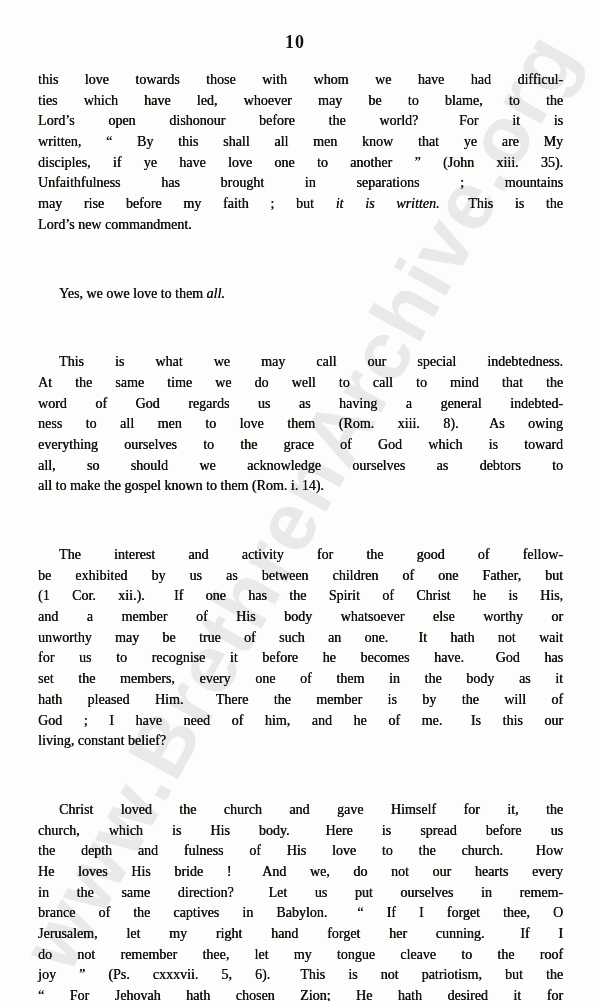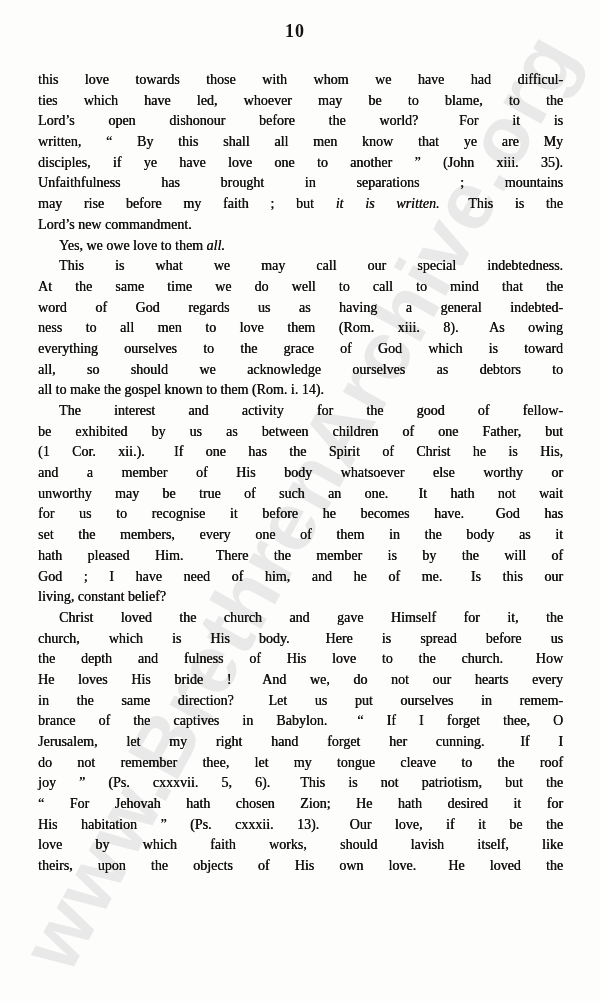--- a/index.html
+++ b/index.html
@@ -26,21 +26,21 @@
     font-family: "Liberation Sans", "DejaVu Sans", sans-serif;
     font-weight: bold;
     font-size: 82px;
     letter-spacing: 2px;
     color: #e9e9e9;
     z-index: 0;
     user-select: none;
   }
   .page-number {
     position: absolute;
-    top: 21px;
+    top: 32px;
     left: 0;
     width: 590px;
     text-align: center;
     font-size: 18px;
     font-weight: bold;
     letter-spacing: 1px;
     z-index: 1;
   }
   .text-block {
     position: absolute;
@@ -63,20 +63,21 @@
     text-align-last: justify;
     white-space: normal;
     overflow: visible;
   }
   .line.no-just {
     text-align: center;
     text-align-last: left;
   }
   .line.indent {
     text-indent: 21px;
+    margin-top: 48px;
   }
   .line i {
   }
 </style>
 </head>
 <body>
 
 <div class="page">
   <div class="watermark">www.BrethrenArchive.org</div>
   <div class="page-number">10</div>

